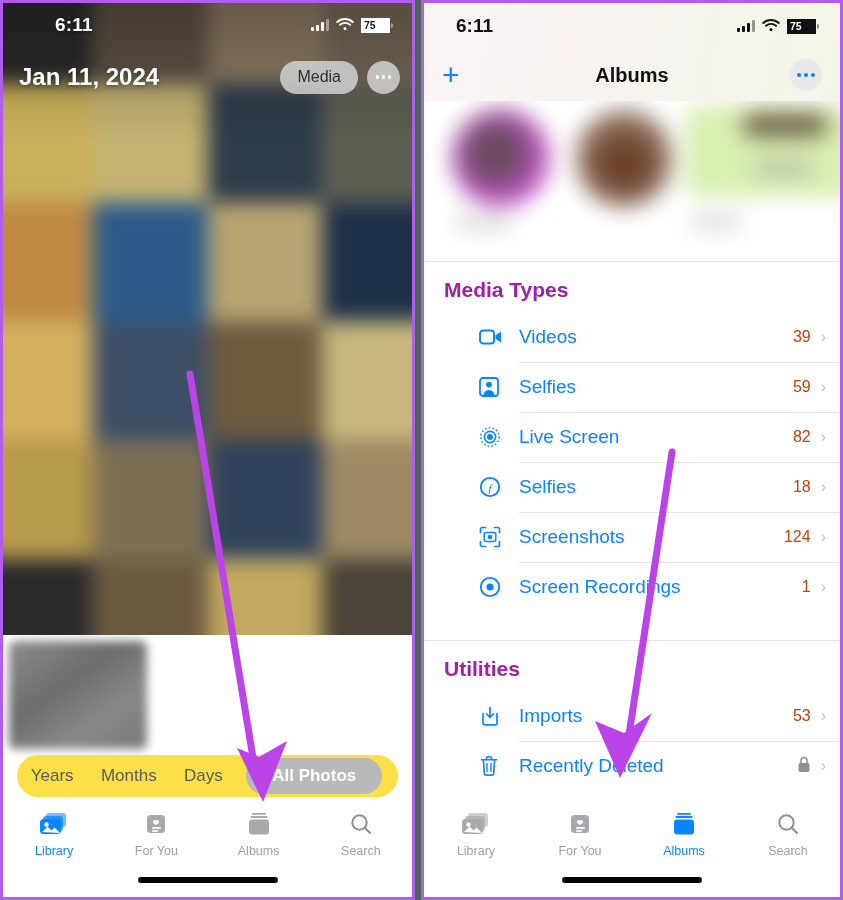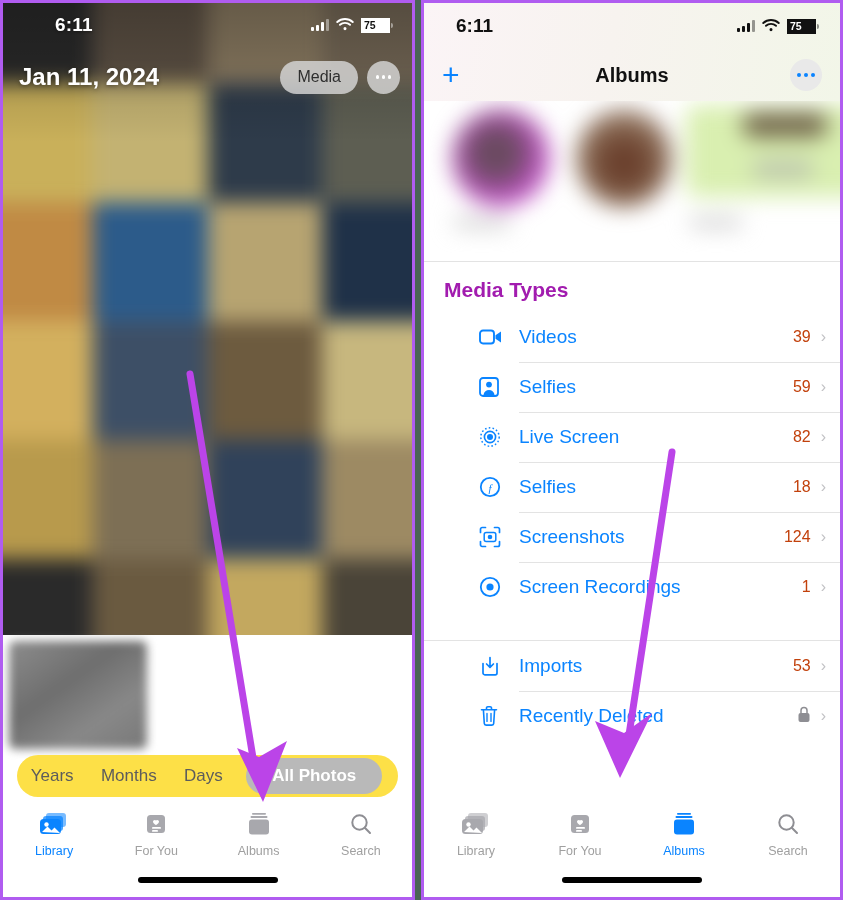--- a/index.html
+++ b/index.html
@@ -494,20 +494,21 @@
             </svg>
           </div>
           <div class="lbl">Screen Recordings</div>
           <div class="cnt">1</div>
           <div class="chev">›</div>
         </div>
       </div>
 
       <div class="sec-divider" style="margin-top:28px"></div>
 
+      <div class="section-title">Utilities</div>
       <div class="list">
 
         <div class="row">
           <div class="ico">
             <svg width="22" height="22" viewBox="0 0 22 22">
               <path d="M4 8.5V18a1.8 1.8 0 0 0 1.8 1.8h10.4A1.8 1.8 0 0 0 18 18V8.5" stroke="#0a84ff" stroke-width="1.7" fill="none" stroke-linecap="round"></path>
               <path d="M11 2.5v9.4M7.6 9l3.4 3.4L14.4 9" stroke="#0a84ff" stroke-width="1.7" fill="none" stroke-linecap="round" stroke-linejoin="round"></path>
             </svg>
           </div>
           <div class="lbl">Imports</div>

